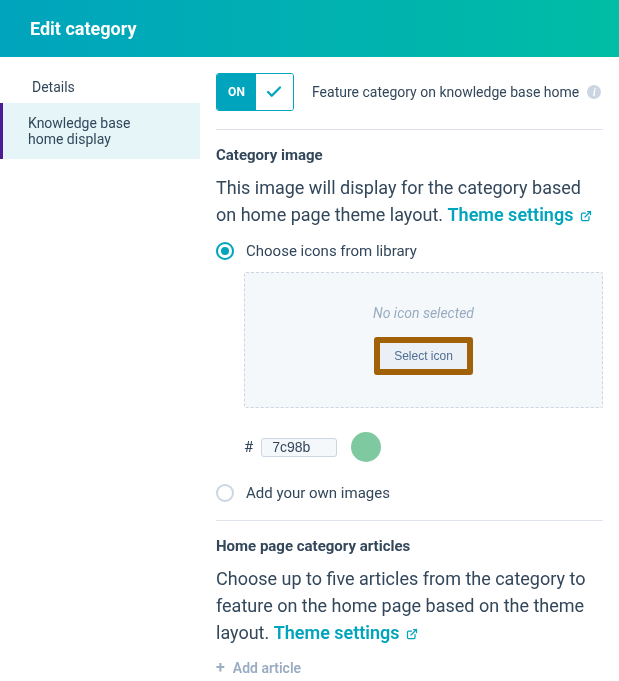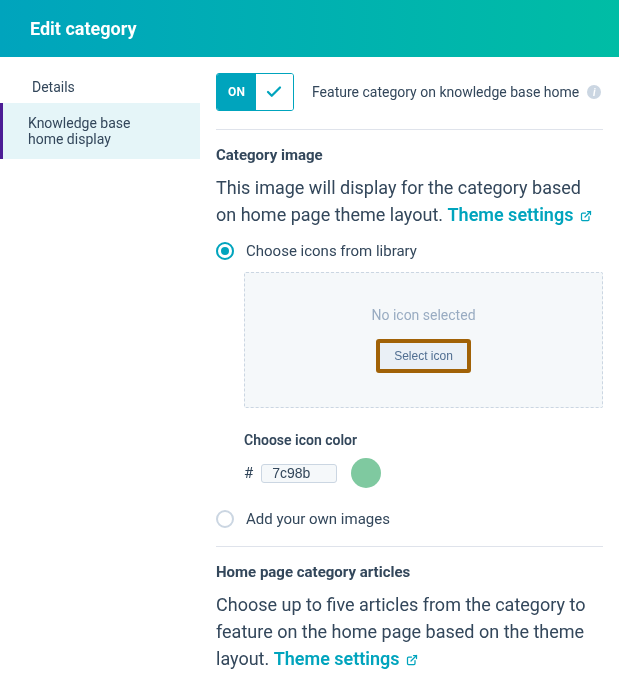--- a/index.html
+++ b/index.html
@@ -156,24 +156,25 @@
     flex-direction: column;
     align-items: center;
     justify-content: center;
     margin-bottom: 24px;
     background: #f5f8fa;
   }
   .no-icon {
     color: #99acc2;
     font-size: 14px;
     margin-bottom: 16px;
+    font-style: italic;
   }
   .select-btn {
     background: #eaf0f6;
-    border: 4px solid #a16207;
+    border: 6px solid #a16207;
     color: #506e91;
     font-size: 12px;
     padding: 6px 14px;
     border-radius: 3px;
     cursor: pointer;
   }
   
   .sub-label {
     font-size: 14px;
     font-weight: 600;
@@ -279,21 +280,20 @@
     <div class="radio-row">
       <span class="radio selected"></span>
       <span class="radio-label">Choose icons from library</span>
     </div>
 
     <div class="icon-box">
       <div class="no-icon">No icon selected</div>
       <button class="select-btn">Select icon</button>
     </div>
 
-    <div class="sub-label">Choose icon color</div>
     <div class="color-row">
       <span class="hash">#</span>
       <input class="hex-input" value="7c98b" style="">
       <span class="swatch"></span>
     </div>
 
     <div class="radio-row">
       <span class="radio"></span>
       <span class="radio-label">Add your own images</span>
     </div>

